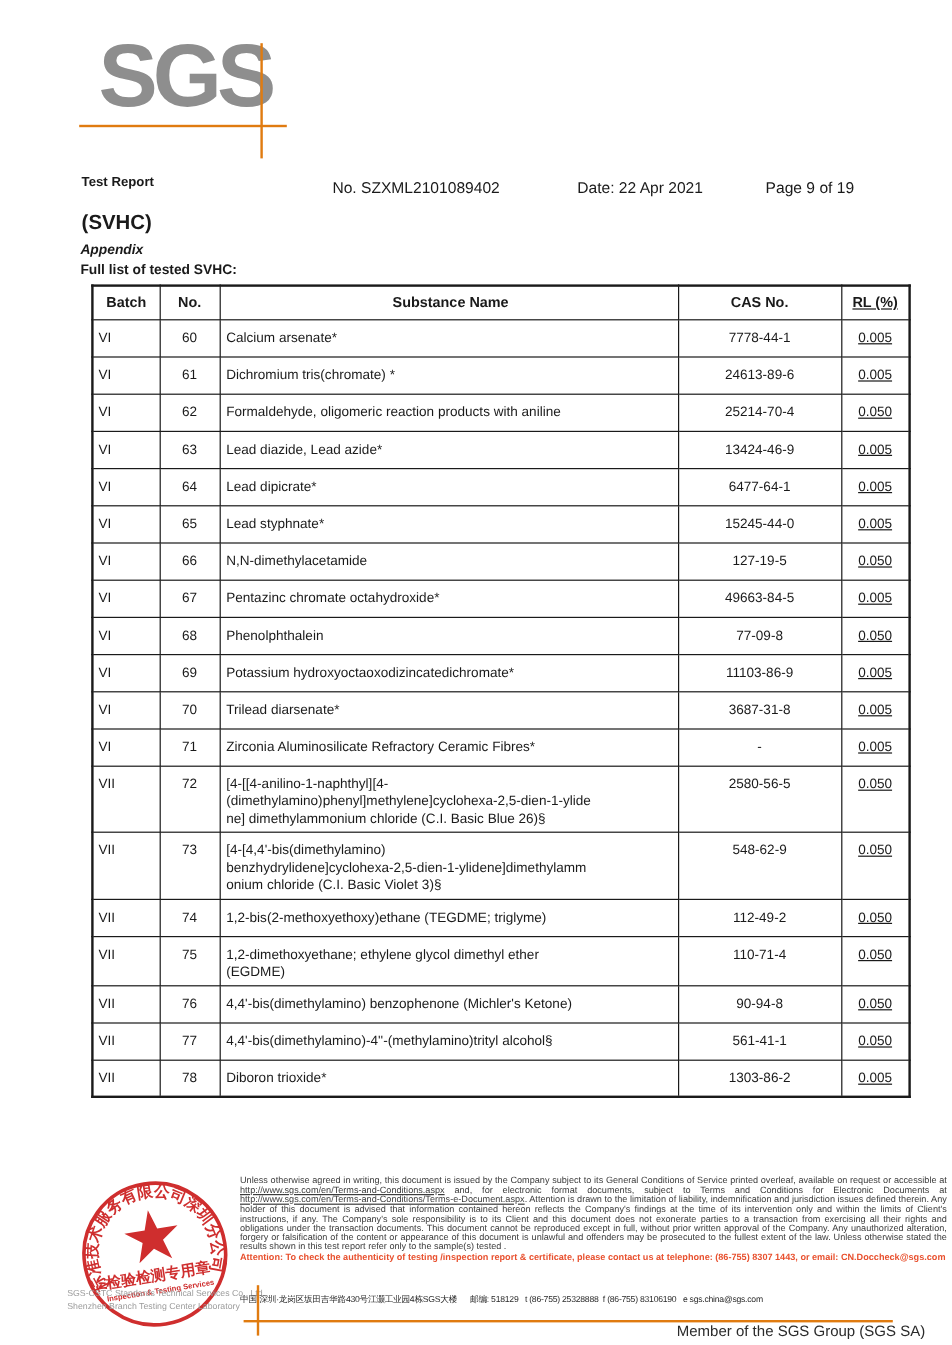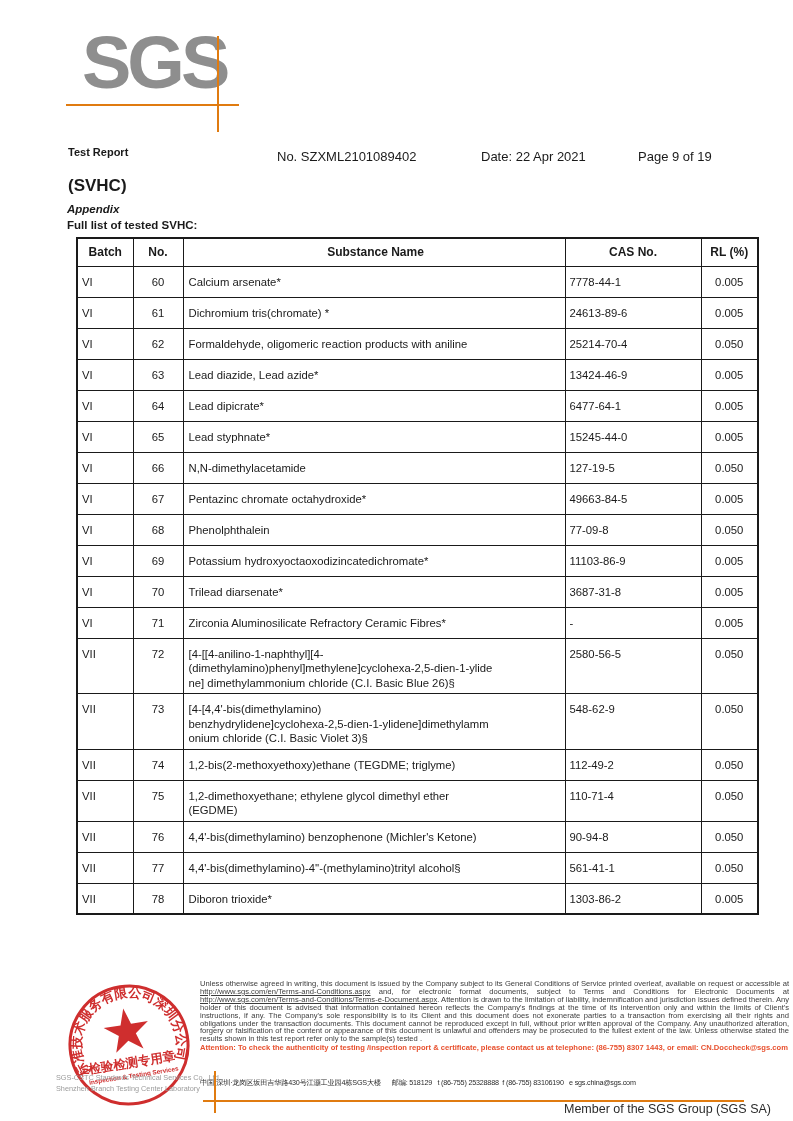--- a/index.html
+++ b/index.html
@@ -25,22 +25,22 @@
   
   table.svhc { position:absolute; left:76px; top:237px; width:677px; border-collapse:collapse;
                border:2px solid #1a1a1a; table-layout:fixed; }
   table.svhc th { border:1.5px solid #1a1a1a; height:28px; font-size:12px; font-weight:bold;
                   text-align:center; vertical-align:middle; padding:0 2px; }
   table.svhc td { border:1.5px solid #1a1a1a; height:31px; font-size:11.3px; vertical-align:top;
                   padding:8px 4px 3px 4px; line-height:14.5px; }
   .col-batch { width:56px;  text-align:left; }
   .col-no    { width:50px;  text-align:center; }
   .col-substance { width:382px; text-align:left; padding-left:5px !important; white-space:pre-line; }
-  .col-cas   { width:136px; }
-  .col-rl    { width:57px;  text-align:center; }
+  .col-cas   { width:136px; text-align:center; }
+  .col-rl    { width:57px;  text-align:center;text-decoration:underline; }
 
   
   .stamp { position:absolute; left:64px; top:980px; width:130px; height:130px; }
   .company-lines { position:absolute; left:56px; top:1073px; width:170px; font-size:7.3px;
                    line-height:10.5px; color:#9b9b9b; }
   .footer-text { position:absolute; left:200px; top:980px; width:589px; }
   .disclaimer { font-size:7.6px; line-height:7.9px; text-align:justify; color:#3c3c3c; }
   .disclaimer .u { text-decoration:underline; }
   .attention { margin-top:1px; font-size:7.6px; line-height:8px; font-weight:bold; color:#e8502e; }
   .addr-block { margin-top:2px; font-size:7.2px; line-height:11.5px; color:#2b2b2b;

